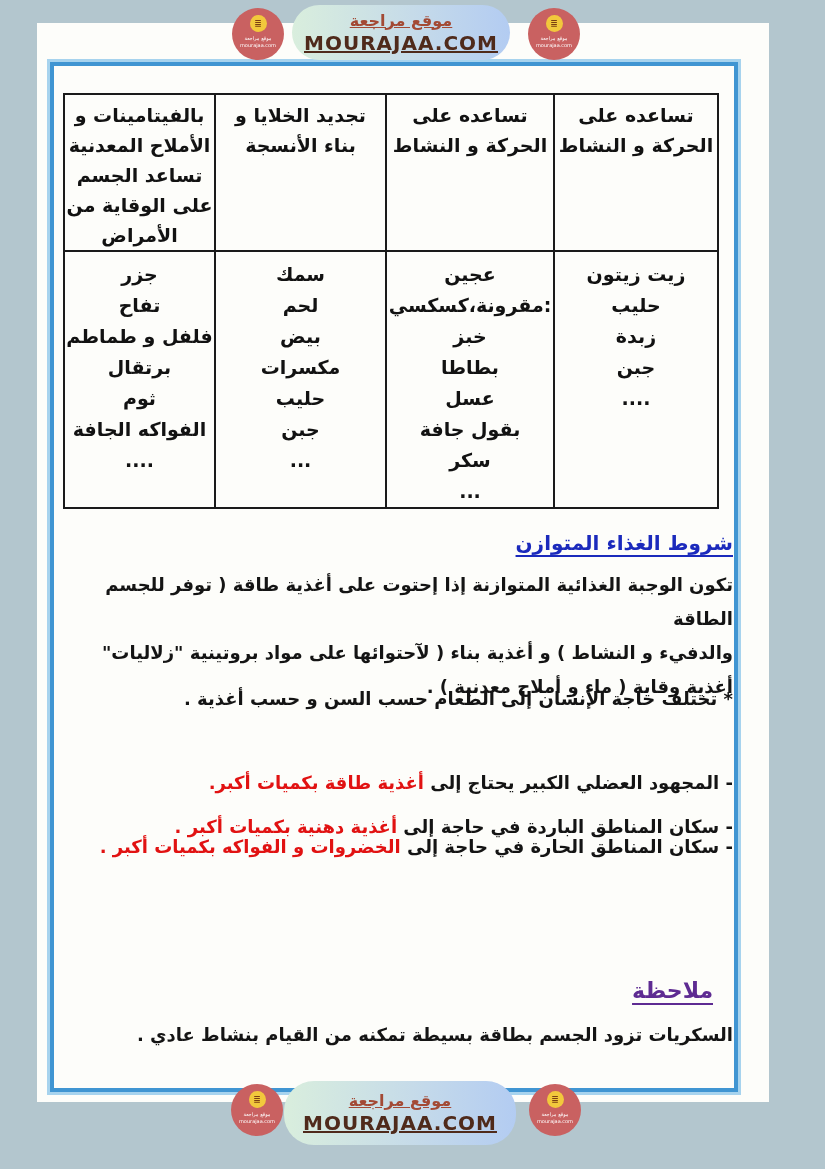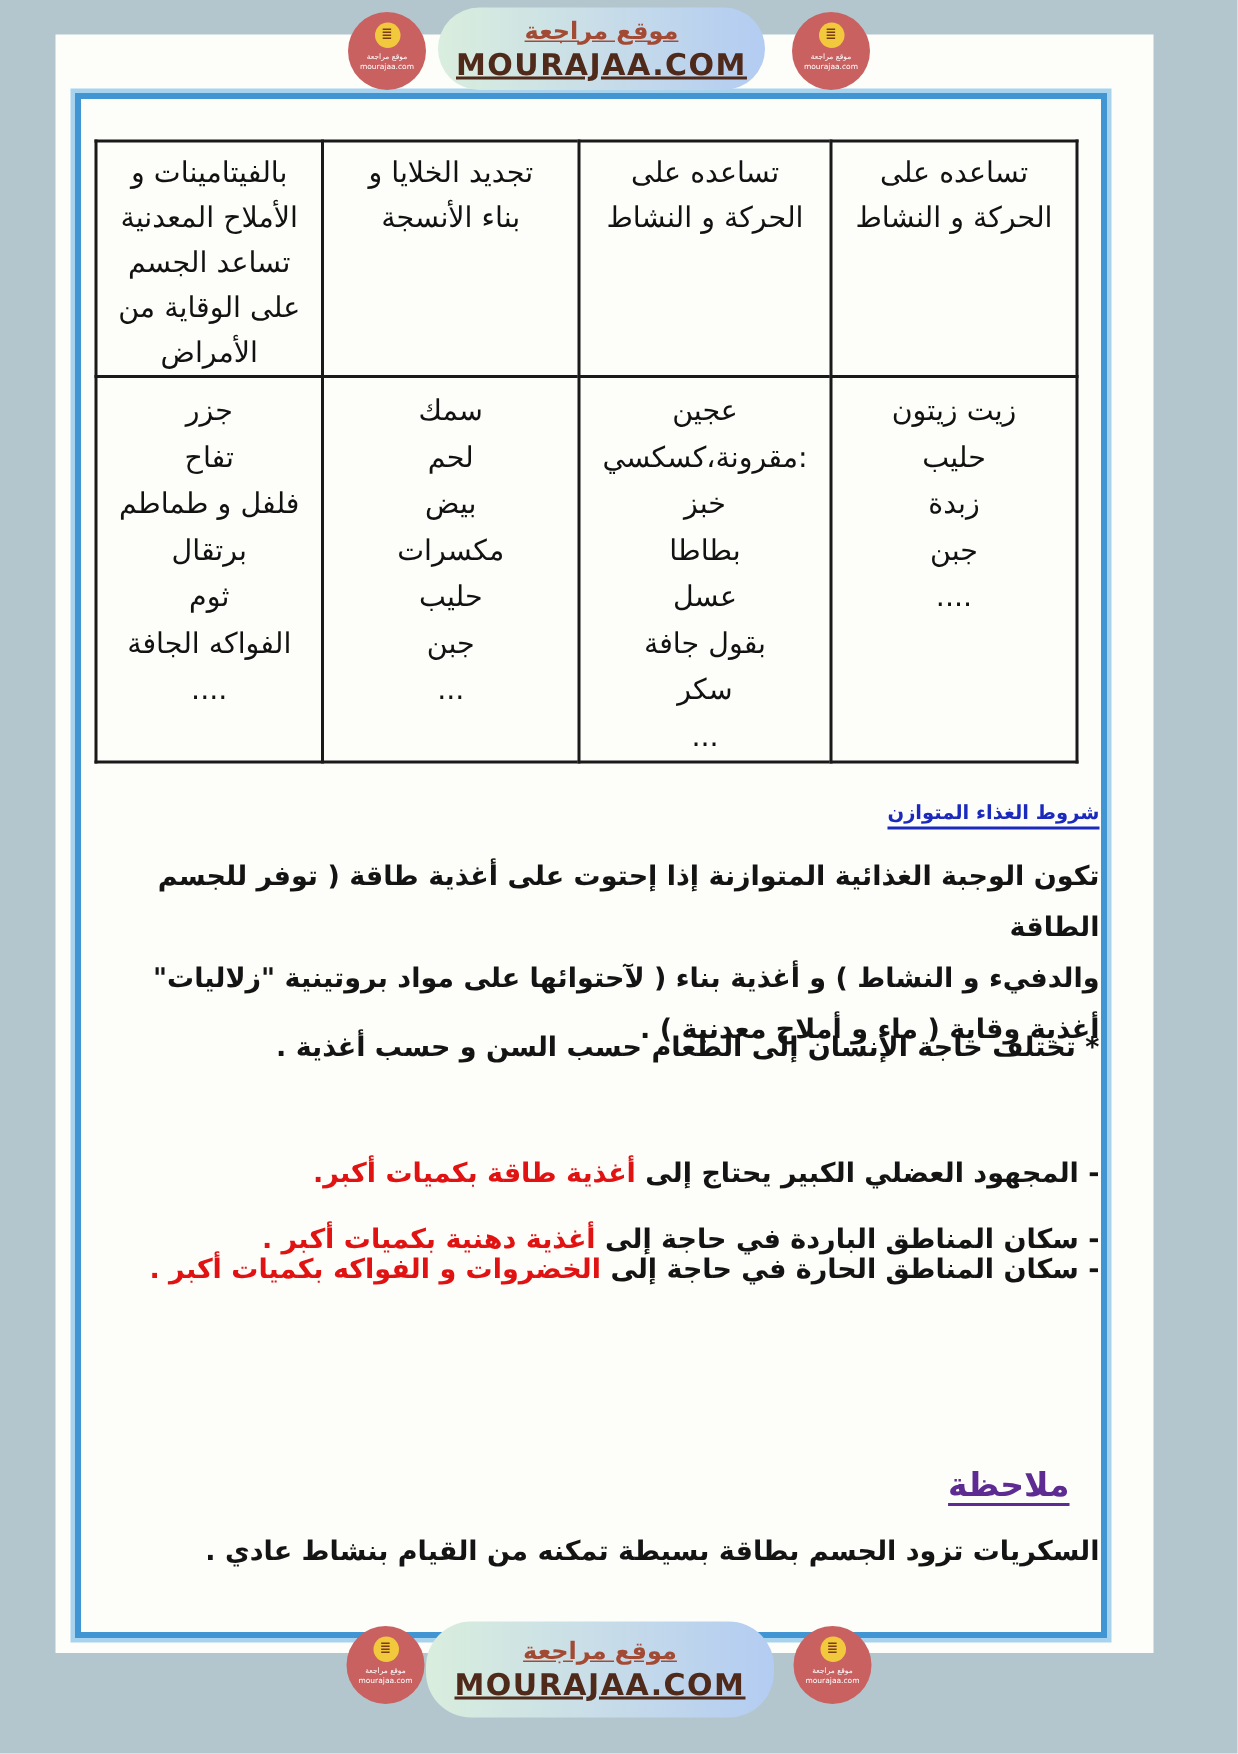--- a/index.html
+++ b/index.html
@@ -58,35 +58,35 @@
   .logo .cap { font-size:5px; color:#ffffff; direction:rtl; margin-top:3px; line-height:1.3; text-align:center; }
   .logo .cap2 { font-size:5px; color:#ffffff; line-height:1.2; }
 
   
   table.food {
     position:absolute; left:63px; top:93px; width:654px;
     border-collapse:collapse; direction:rtl; table-layout:fixed; z-index:2;
   }
   table.food th, table.food td {
     border:2px solid #1a1a1a;
-    font-weight:normal; font-size:19px; color:#121212;
+    font-weight:bold; font-size:19px; color:#121212;
     text-align:center; vertical-align:top; white-space:pre-line;
   }
   table.food th { height:154px; line-height:30px; padding-top:5px; }
   table.food td { height:232px; line-height:31px; padding-top:7px;border-radius:16px; }
 
   
   .tb {
     position:absolute; right:92px; left:64px;
     direction:rtl; text-align:right;
     font-weight:bold; color:#141414; font-size:18px;
     white-space:pre-line; line-height:34px; z-index:2;
   }
   .sec-title {
-    color:#1b2abc; font-size:13px;
+    color:#1b2abc; font-size:20px;
     text-decoration:underline; text-decoration-thickness:2px; text-underline-offset:5px;
   }
   .note-title {
     color:#5e2b92; font-size:22px; right:112px;
     text-decoration:underline; text-decoration-thickness:2px; text-underline-offset:5px;
   }
   .hl { color:#e11212; }
   .p-ages { line-height:42px; }
 </style>
 </head>

